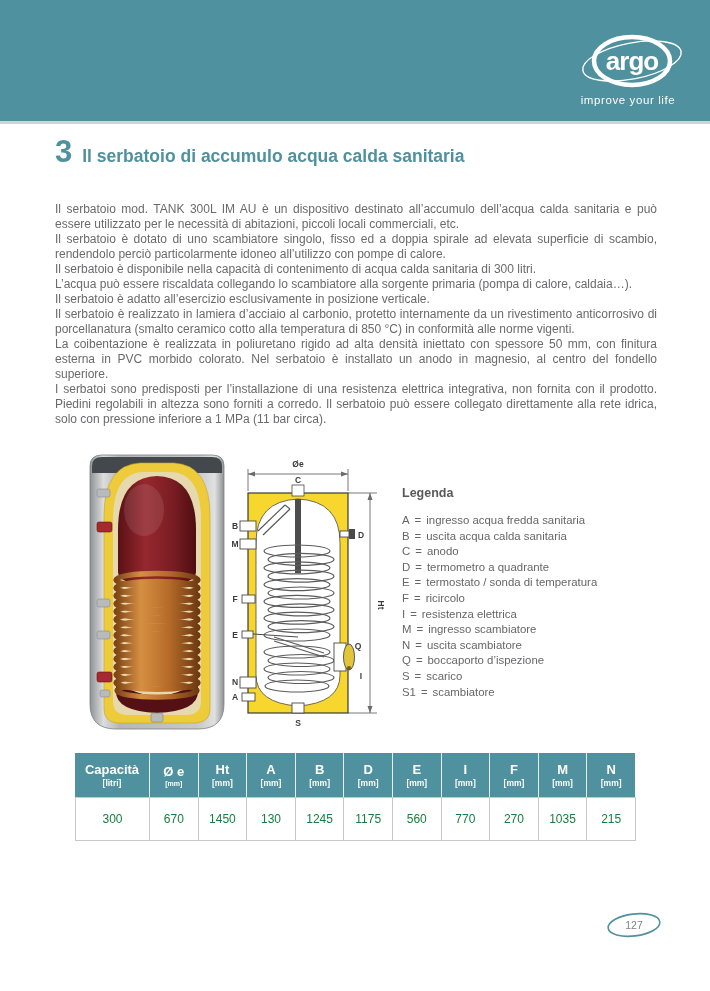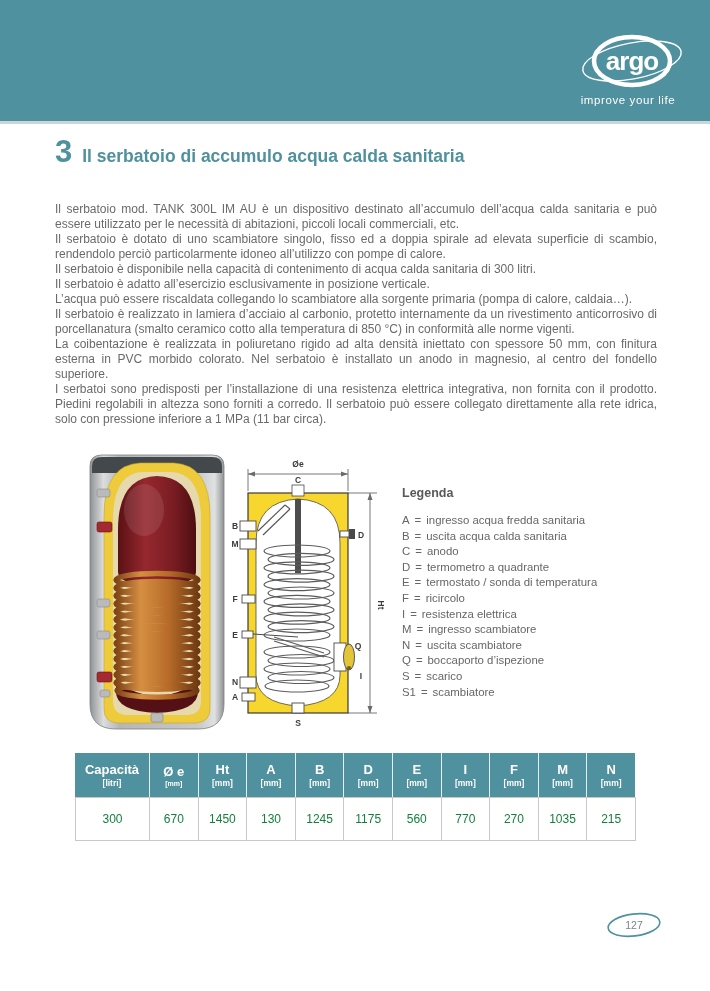--- a/index.html
+++ b/index.html
@@ -70,22 +70,22 @@
 
   <div class="section-title">
     <span class="sec-num">3</span>
     <span class="sec-text">Il serbatoio di accumulo acqua calda sanitaria</span>
   </div>
 
   <div class="bodytext">
     <p>Il serbatoio mod. TANK 300L IM AU è un dispositivo destinato all’accumulo dell’acqua calda sanitaria e può essere utilizzato per le necessità di abitazioni, piccoli locali commerciali, etc.</p>
     <p>Il serbatoio è dotato di uno scambiatore singolo, fisso ed a doppia spirale ad elevata superficie di scambio, rendendolo perciò particolarmente idoneo all’utilizzo con pompe di calore.</p>
     <p>Il serbatoio è disponibile nella capacità di contenimento di acqua calda sanitaria di 300 litri.</p>
+    <p>L’acqua può essere riscaldata collegando lo scambiatore alla sorgente primaria (pompa di calore, caldaia…).</p>
     <p>Il serbatoio è adatto all’esercizio esclusivamente in posizione verticale.</p>
-    <p>L’acqua può essere riscaldata collegando lo scambiatore alla sorgente primaria (pompa di calore, caldaia…).</p>
     <p>Il serbatoio è realizzato in lamiera d’acciaio al carbonio, protetto internamente da un rivestimento anticorrosivo di porcellanatura (smalto ceramico cotto alla temperatura di 850 °C) in conformità alle norme vigenti.</p>
     <p>La coibentazione è realizzata in poliuretano rigido ad alta densità iniettato con spessore 50 mm, con finitura esterna in PVC morbido colorato. Nel serbatoio è installato un anodo in magnesio, al centro del fondello superiore.</p>
     <p>I serbatoi sono predisposti per l’installazione di una resistenza elettrica integrativa, non fornita con il prodotto. Piedini regolabili in altezza sono forniti a corredo. Il serbatoio può essere collegato direttamente alla rete idrica, solo con pressione inferiore a 1 MPa (11 bar circa).</p>
   </div>
 
   <svg class="tank3d" viewBox="0 0 138 280">
     <defs>
       <linearGradient id="shell" x1="0" y1="0" x2="1" y2="0">
         <stop offset="0" stop-color="#8f9295"></stop>
           <stop offset="0.10" stop-color="#dcdddd"></stop>

